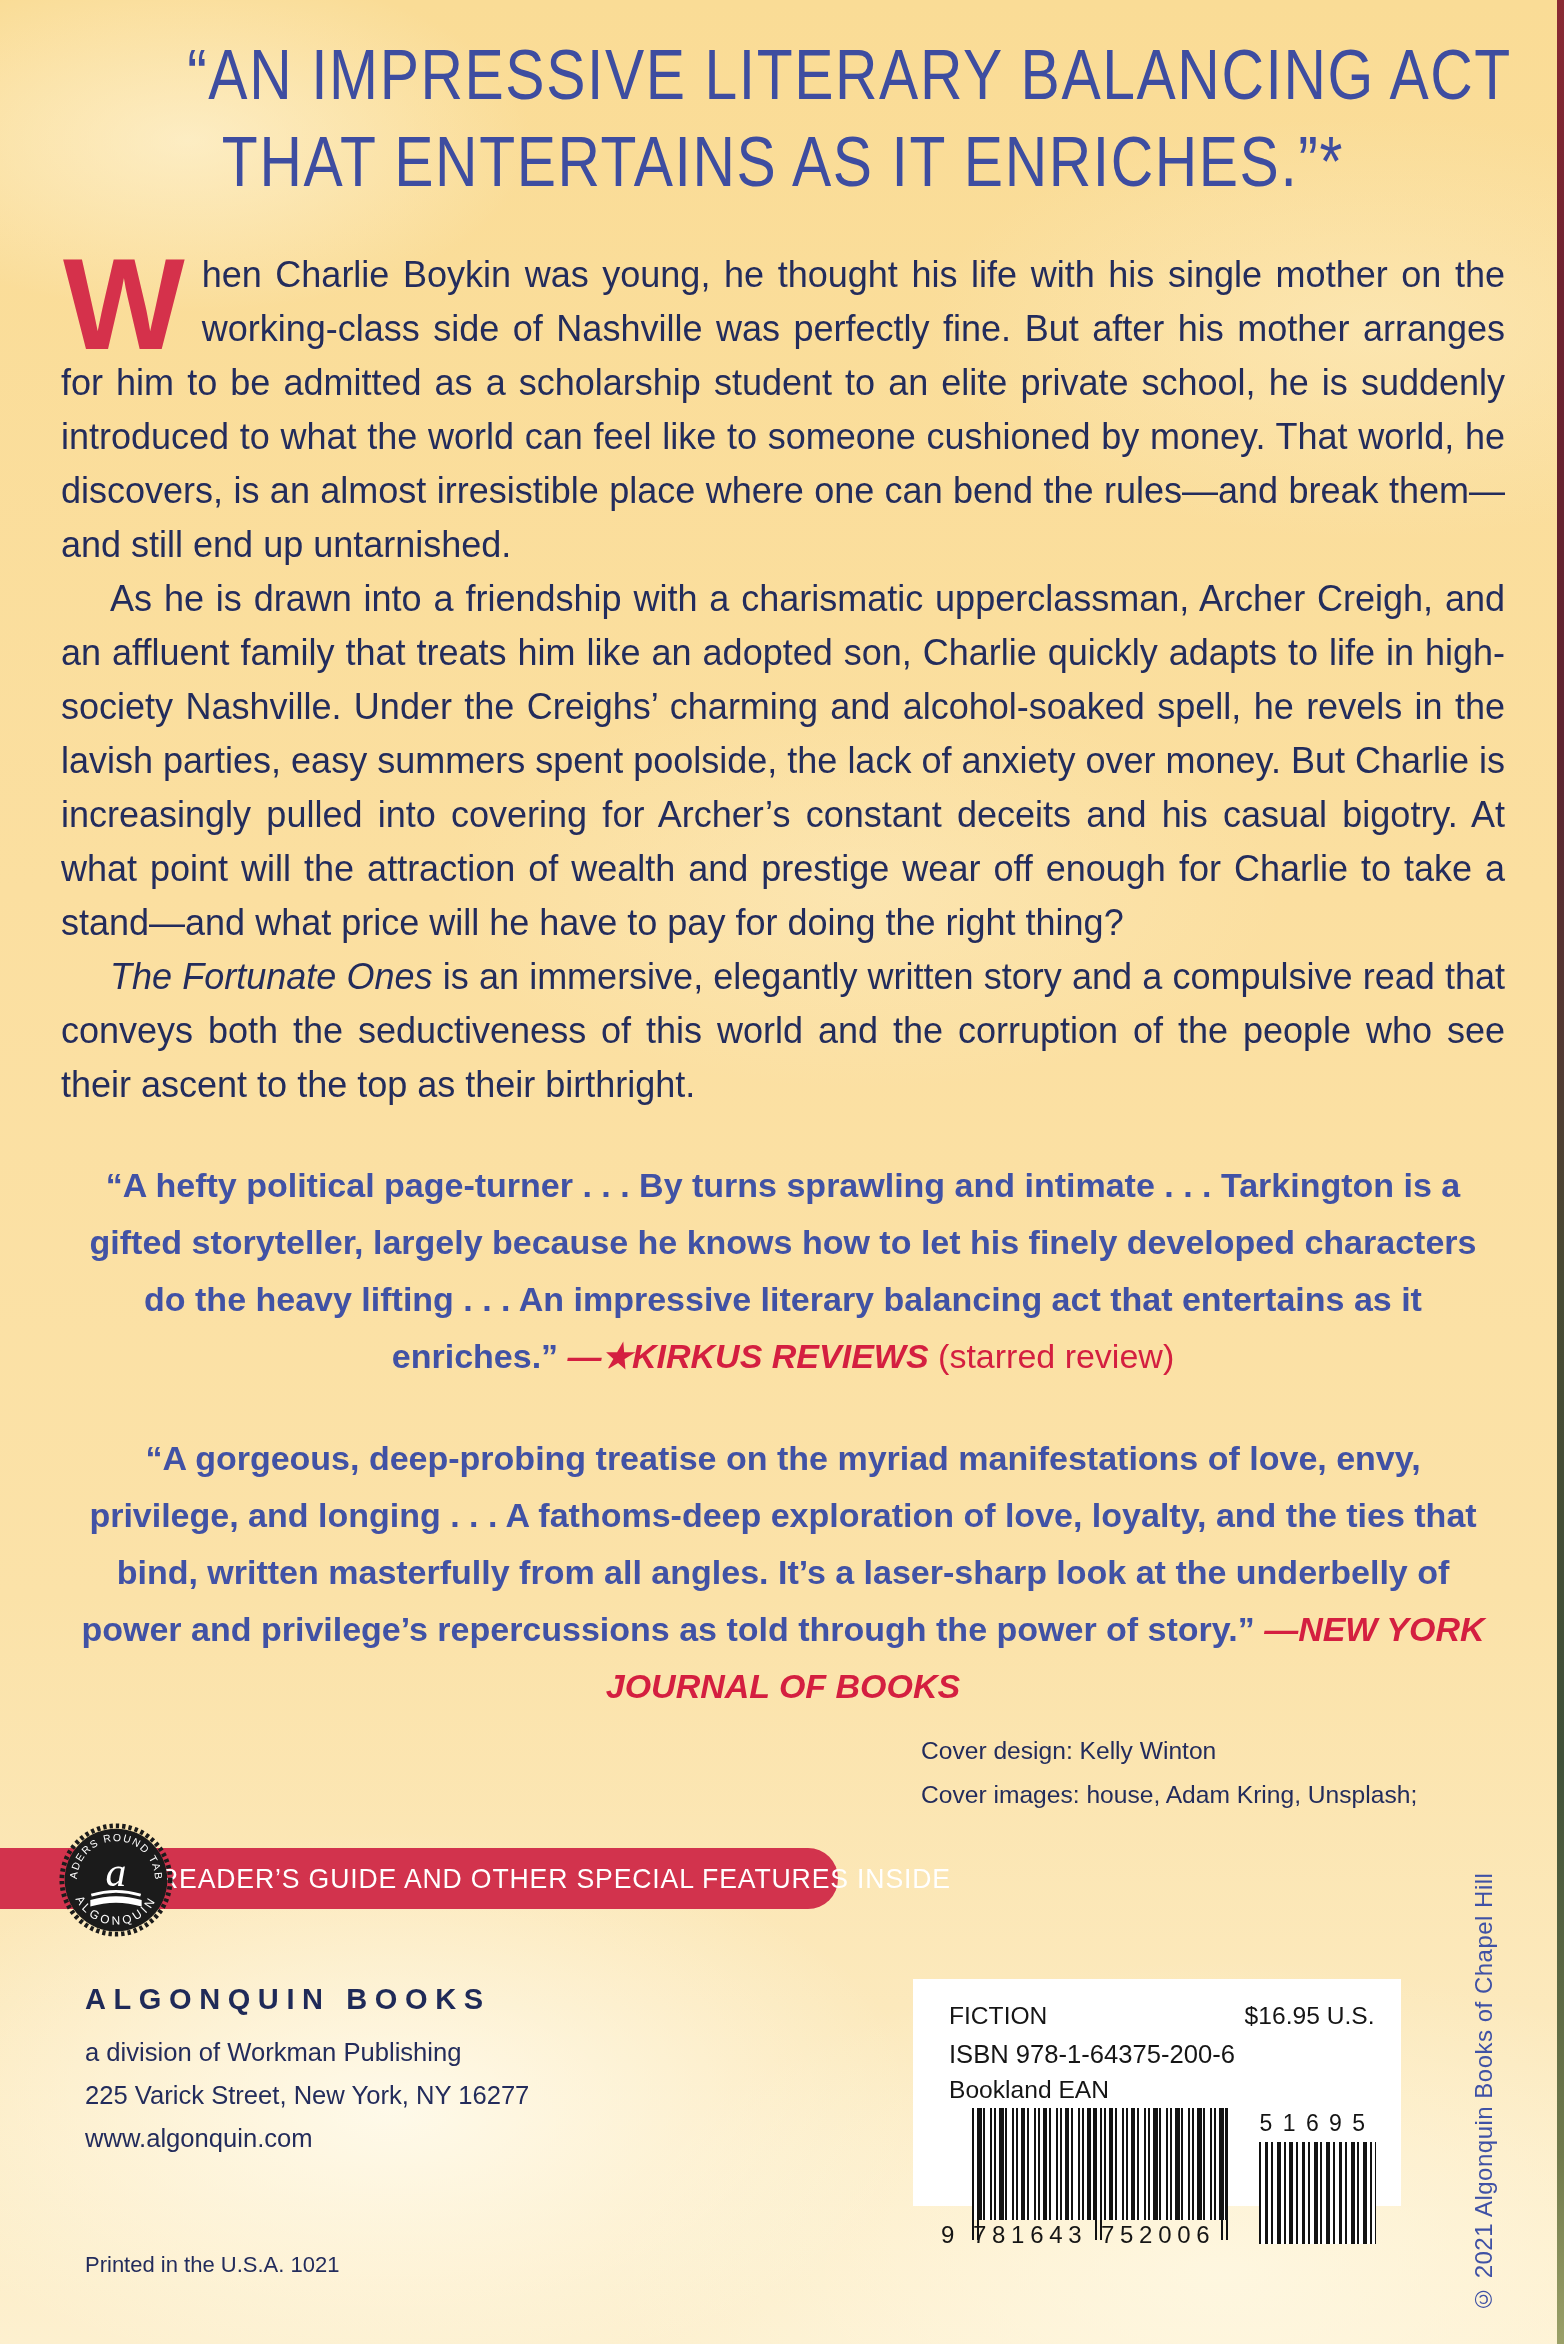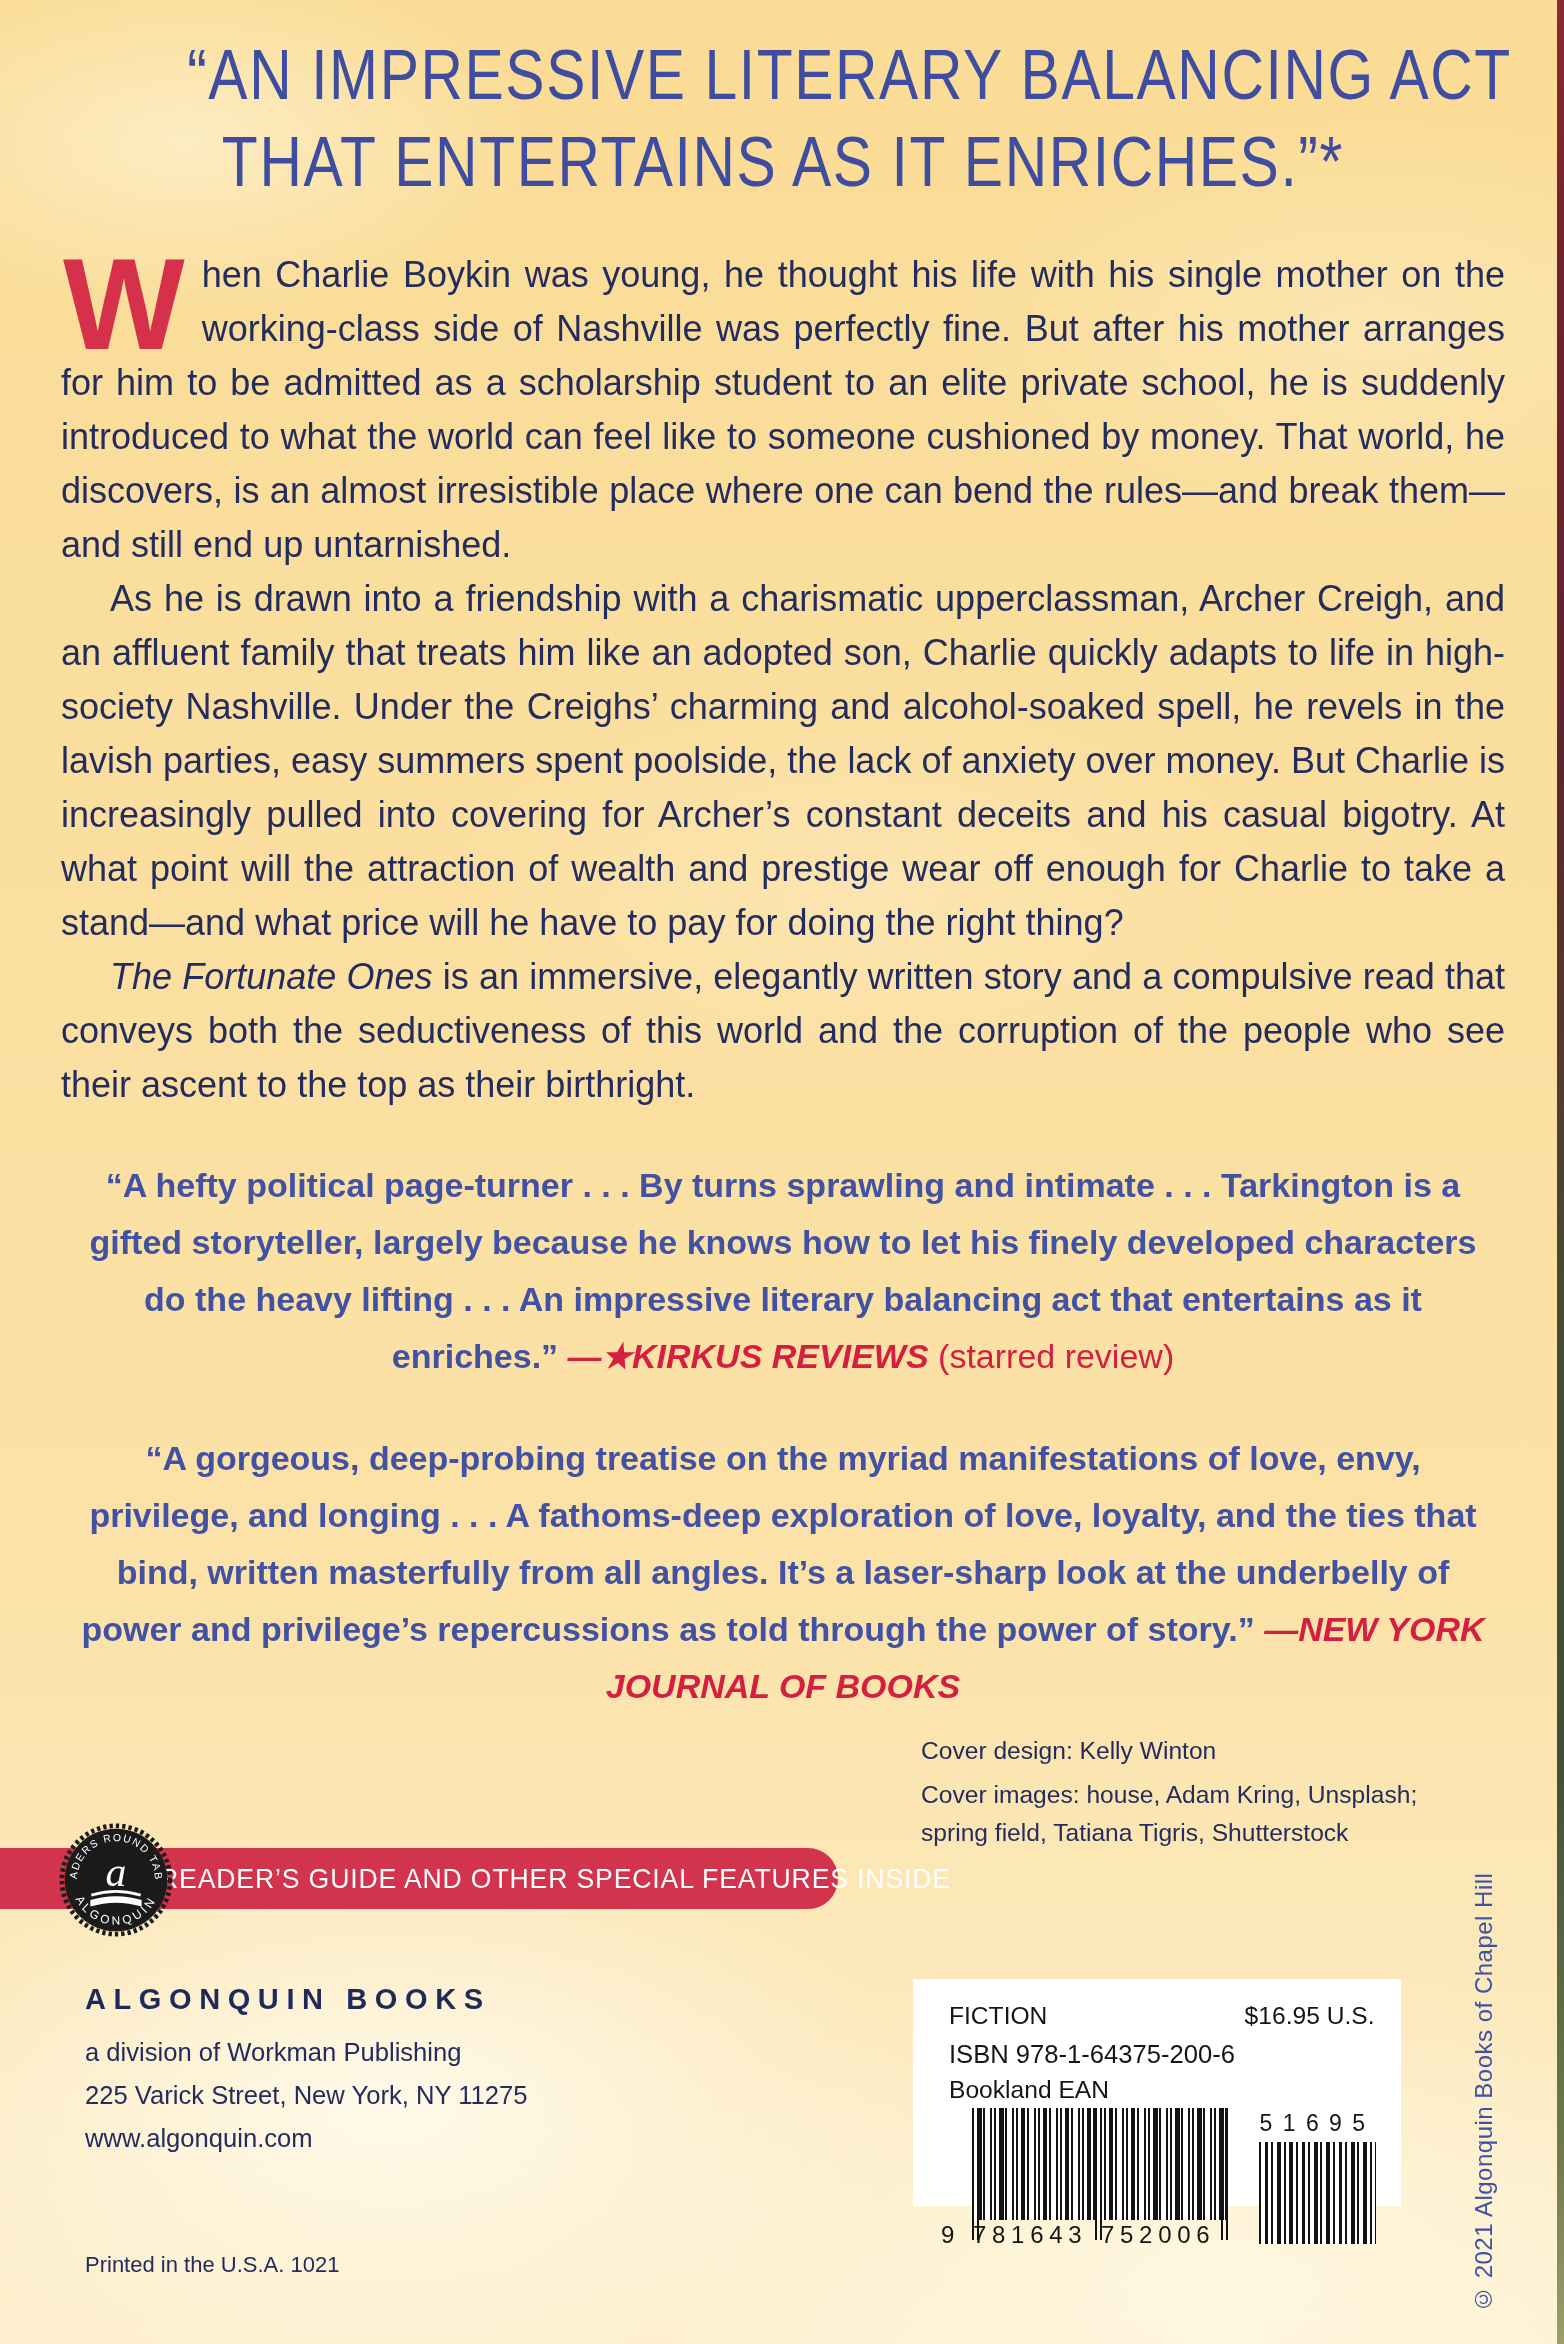--- a/index.html
+++ b/index.html
@@ -102,30 +102,29 @@
     <text x="60" y="66" text-anchor="middle" font-family="Liberation Serif, serif" font-style="italic" font-size="44" fill="#ffffff">a</text>
     <g>
       <path d="M34 76 Q60 68 86 76" stroke="#ffffff" stroke-width="3" fill="none"></path>
       <path d="M33 81 Q60 73 87 81 L87 88 Q60 80 33 88 Z" fill="#ffffff"></path>
     </g>
   </svg>
 
   <div class="publisher">
     <div class="publisher-name">ALGONQUIN BOOKS</div>
     <div class="publisher-line first">a division of Workman Publishing</div>
-    <div class="publisher-line">225 Varick Street, New York, NY 11275</div>
+    <div class="publisher-line">225 Varick Street, New York, NY 16277</div>
     <div class="publisher-line">www.algonquin.com</div>
   </div>
 
   <div class="printed">Printed in the U.S.A. 1021</div>
 
   <div class="credits">
     <div class="l1">Cover design: Kelly Winton</div>
     <div class="l2">Cover images:  house, Adam Kring, Unsplash;</div>
-    <div class="l3">spring field, Tatiana Tigris, Shutterstock</div>
   </div>
 
   <div class="isbn-box">
     <div class="box-cat">FICTION</div>
     <div class="box-price">$16.95 U.S.</div>
     <div class="box-isbn">ISBN 978-1-64375-200-6</div>
     <div class="box-ean">Bookland EAN</div>
     <div class="bc-main"></div>
     <div class="bc-guard g1"></div>
     <div class="bc-guard g2"></div>

